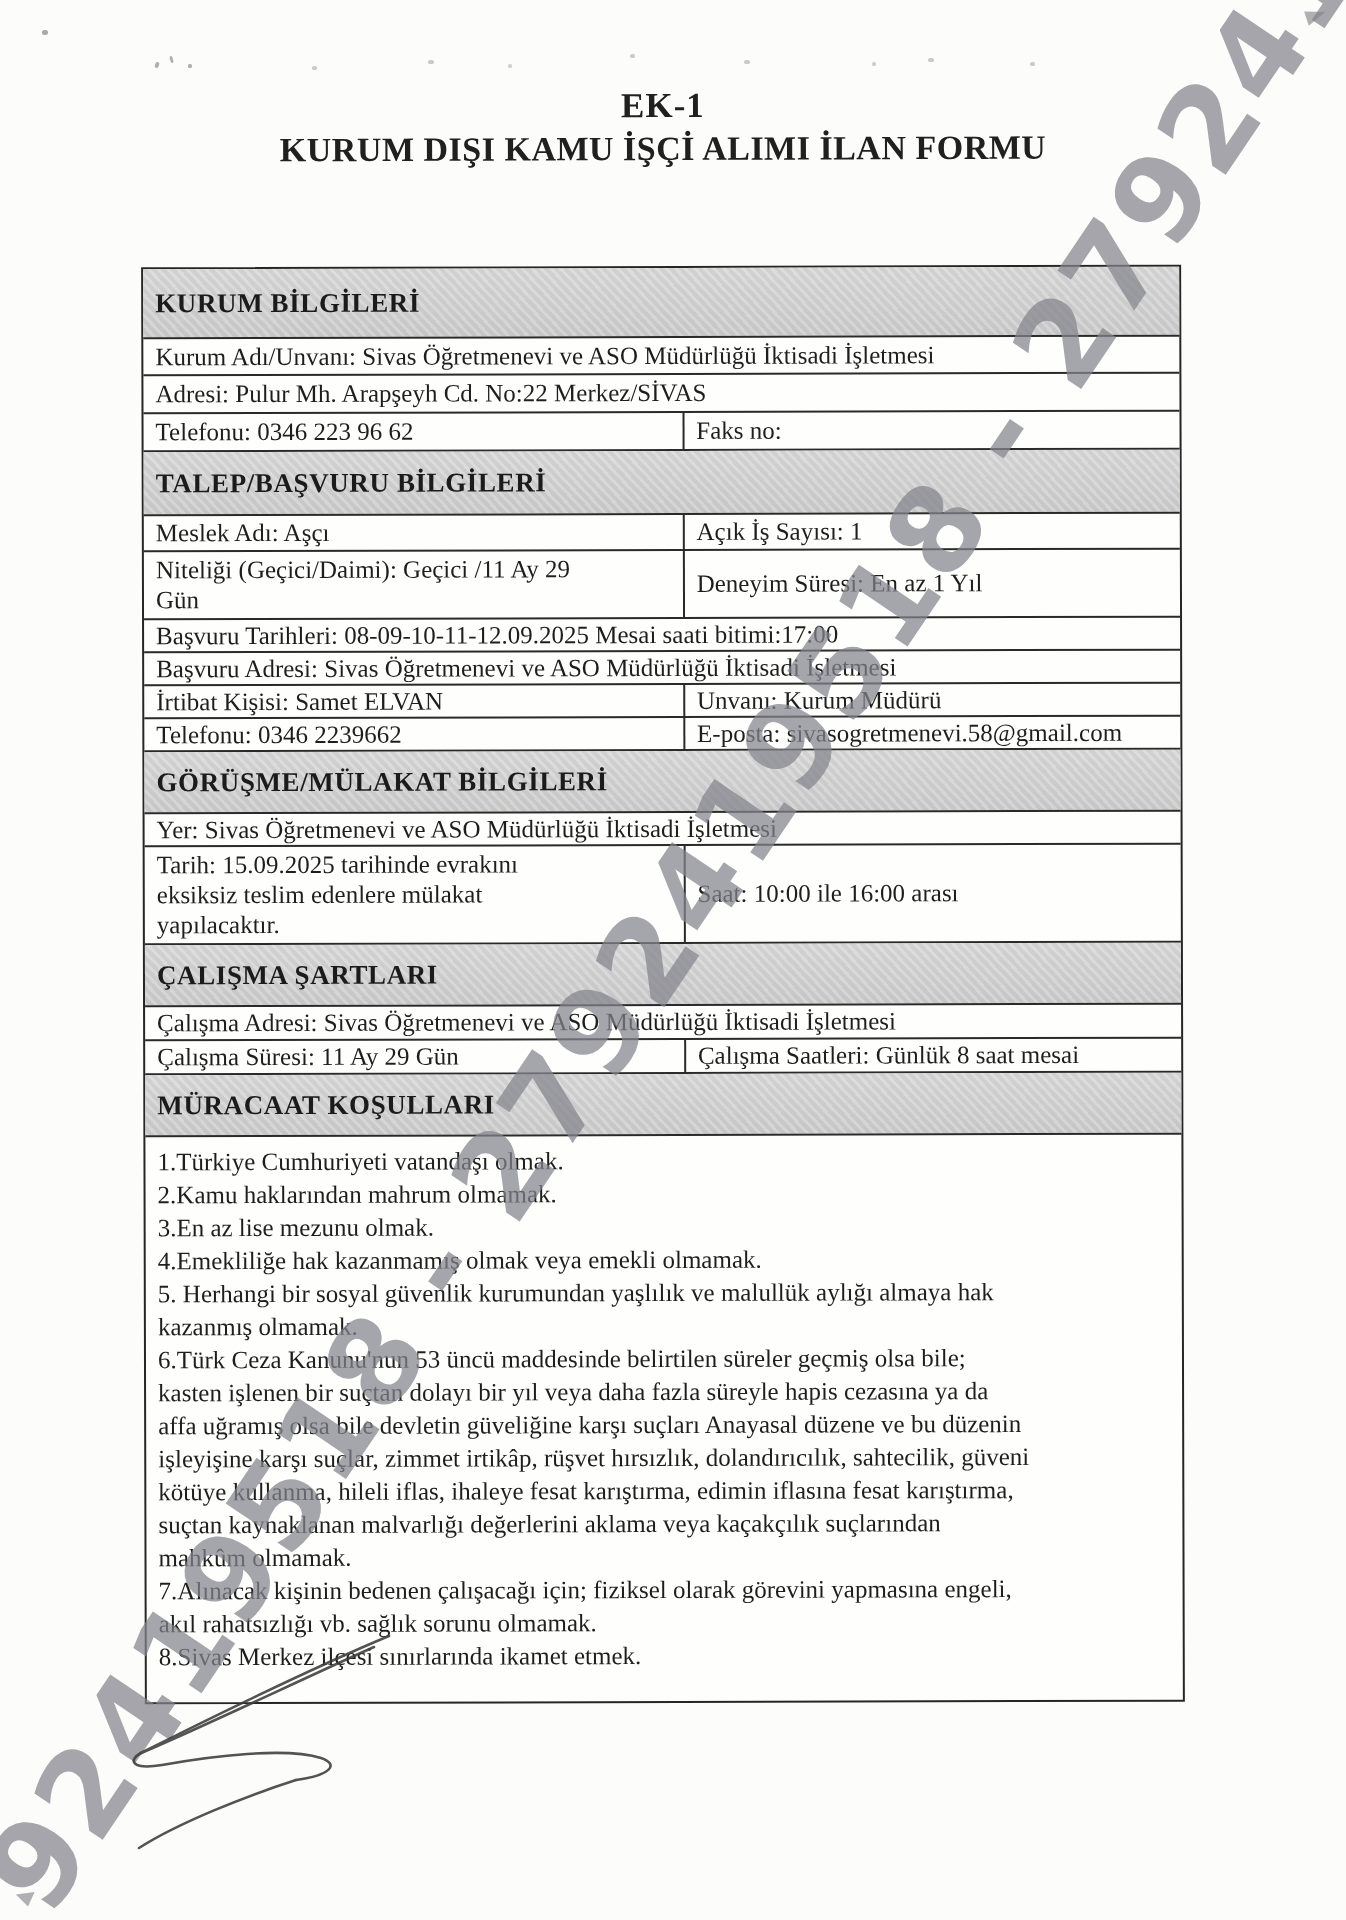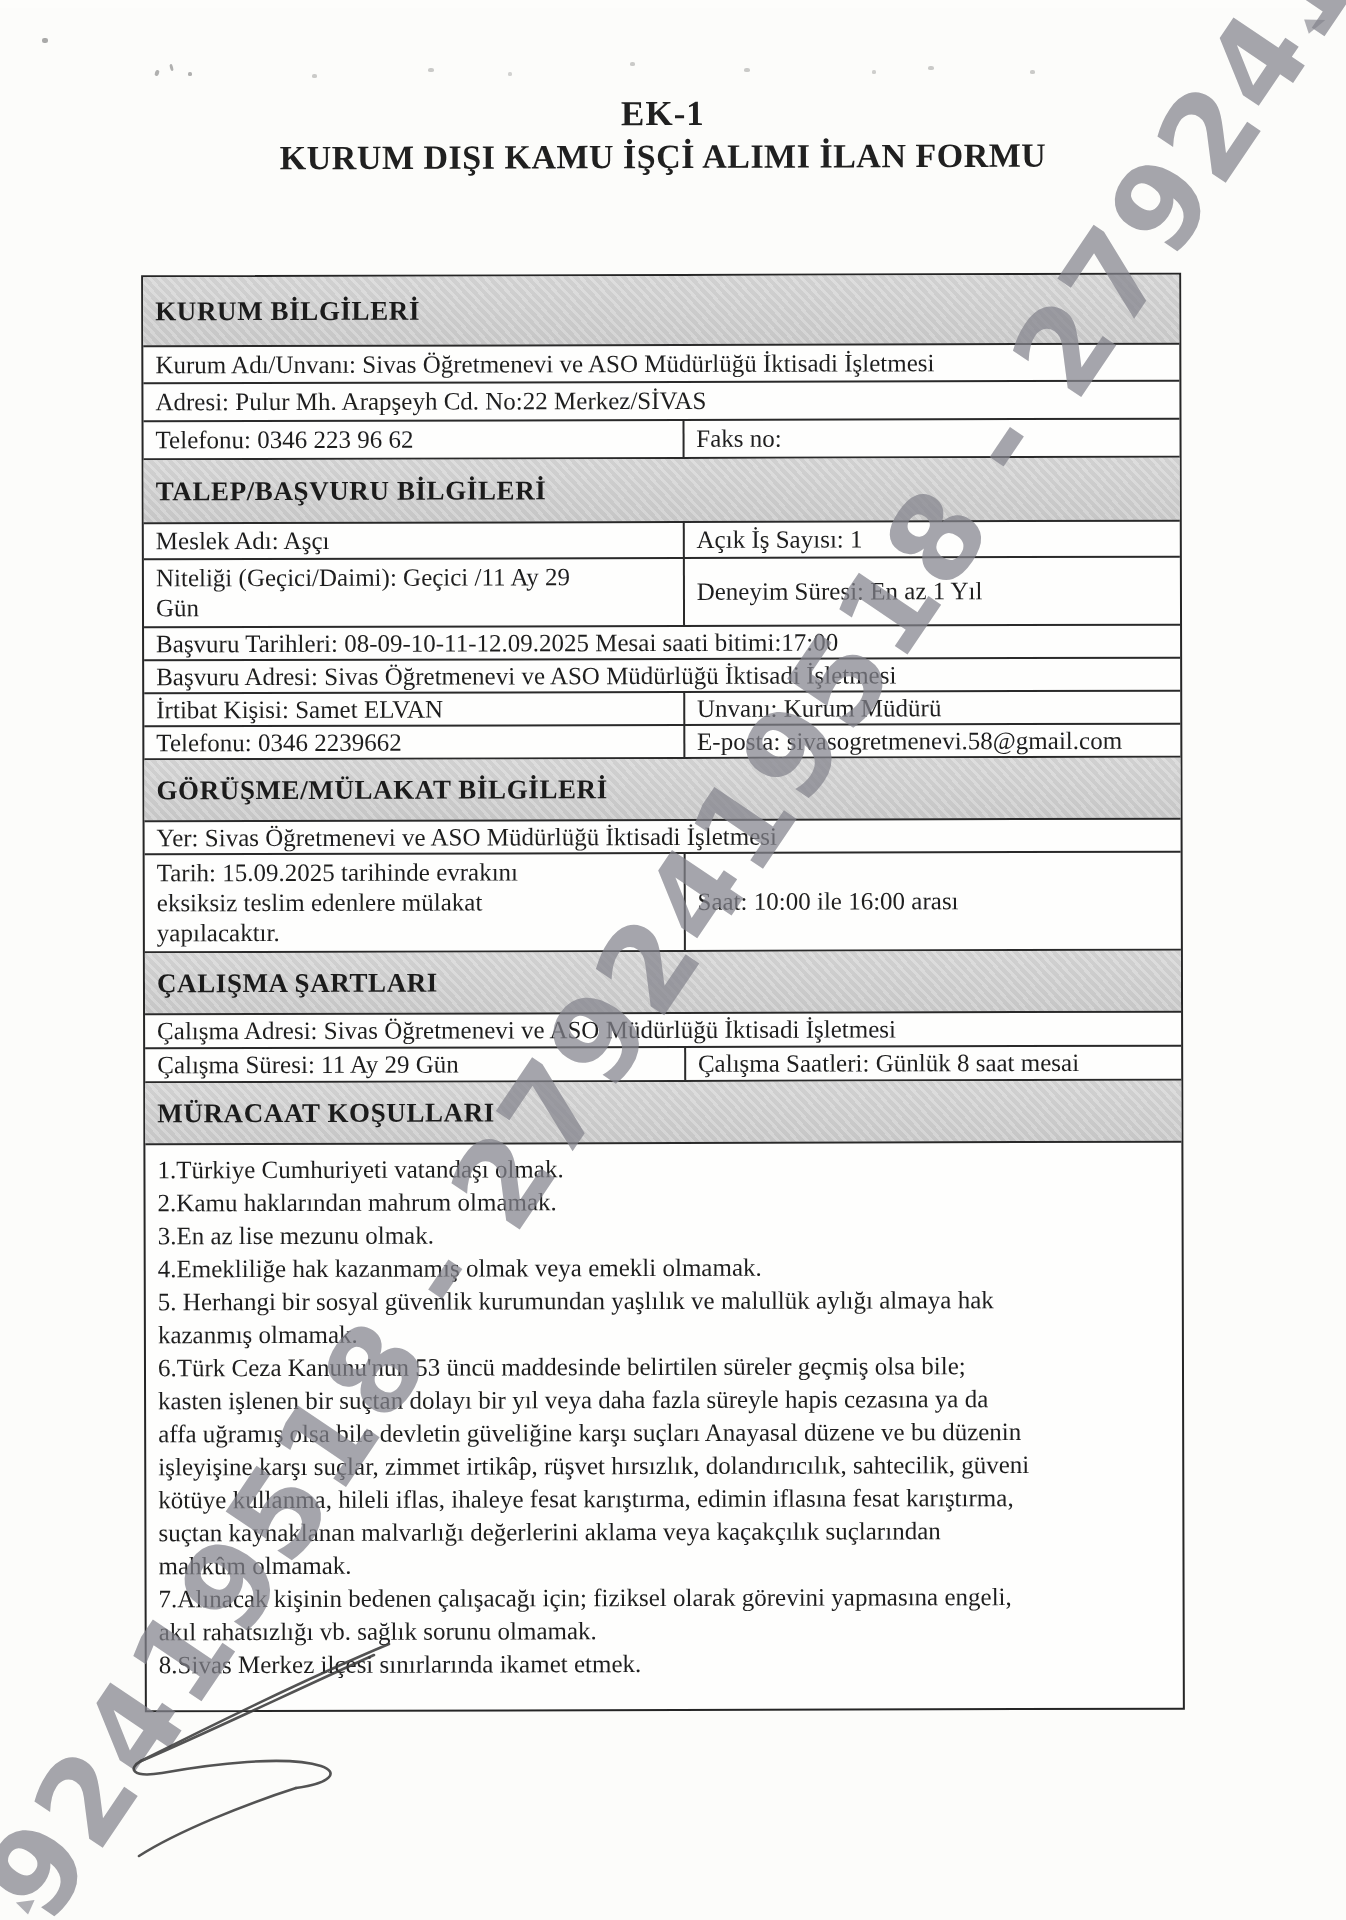--- a/index.html
+++ b/index.html
@@ -4,21 +4,21 @@
 <style>
   html,body{margin:0;padding:0;}
   body{
     width:1346px;height:1920px;
     background:#fdfdfb;
     position:relative;
     overflow:hidden;
     font-family:"Liberation Serif", serif;
     color:#202020;
   }
-  .sheet{position:absolute;inset:0;background:#fcfcfa;margin-top:8px;}
+  .sheet{position:absolute;inset:0;background:#fcfcfa;}
   
   .heading{
     position:absolute;left:143px;top:86px;width:1040px;
     text-align:center;transform:rotate(-0.2deg);
   }
   .heading .code{font-size:35px;font-weight:bold;letter-spacing:1px;}
   .heading .title{font-size:34px;font-weight:bold;margin-top:4px;letter-spacing:0.5px;}
   
   .tbl{
     position:absolute;left:143px;top:266px;width:1040px;

